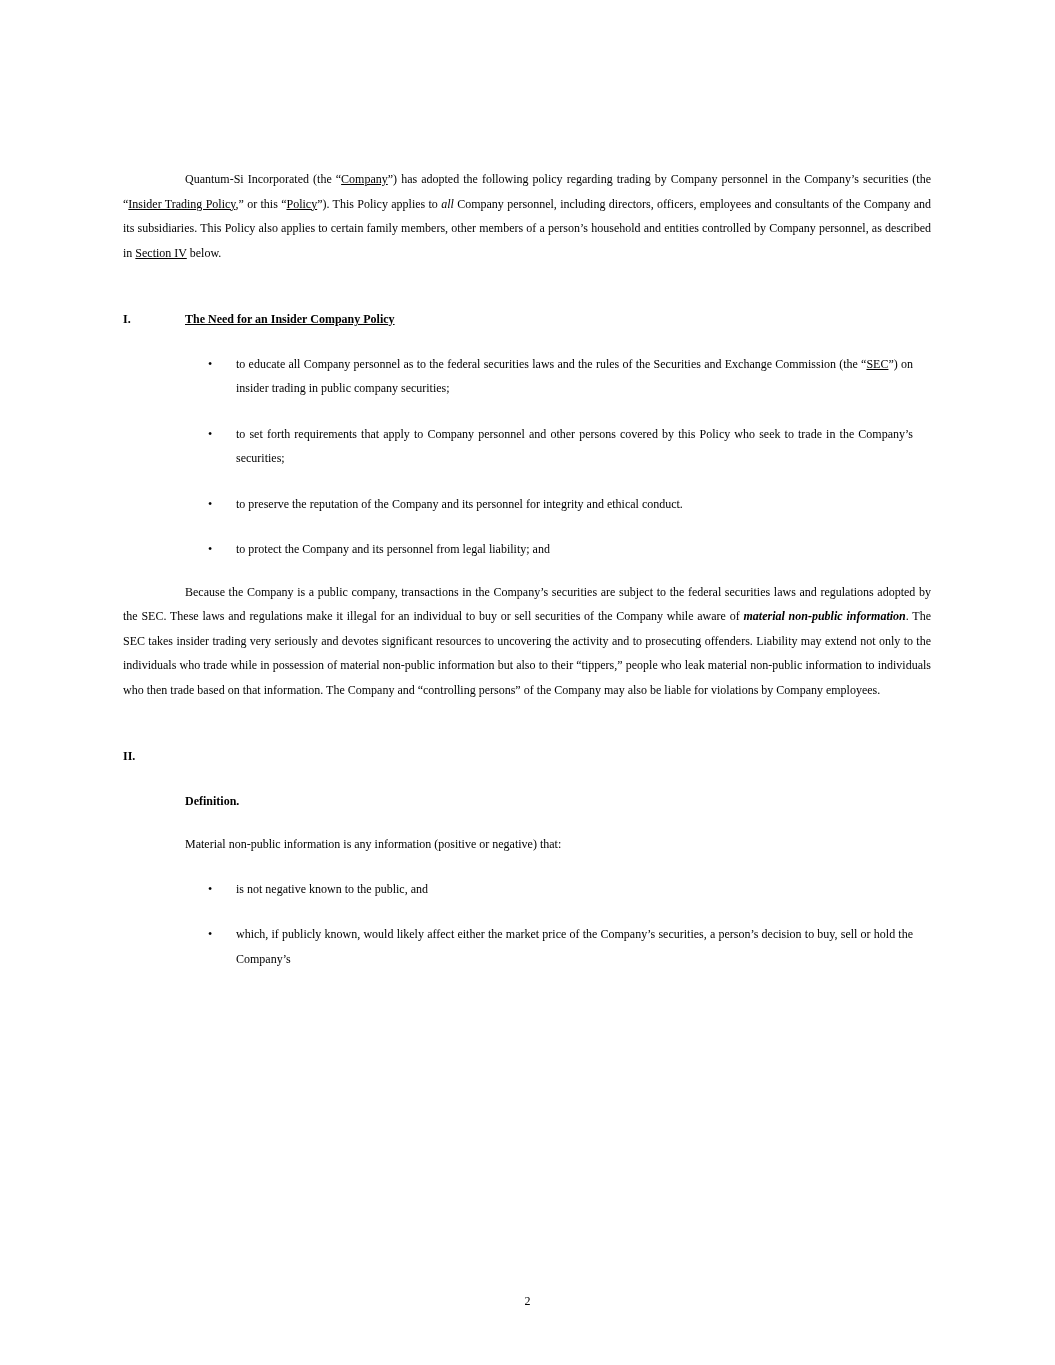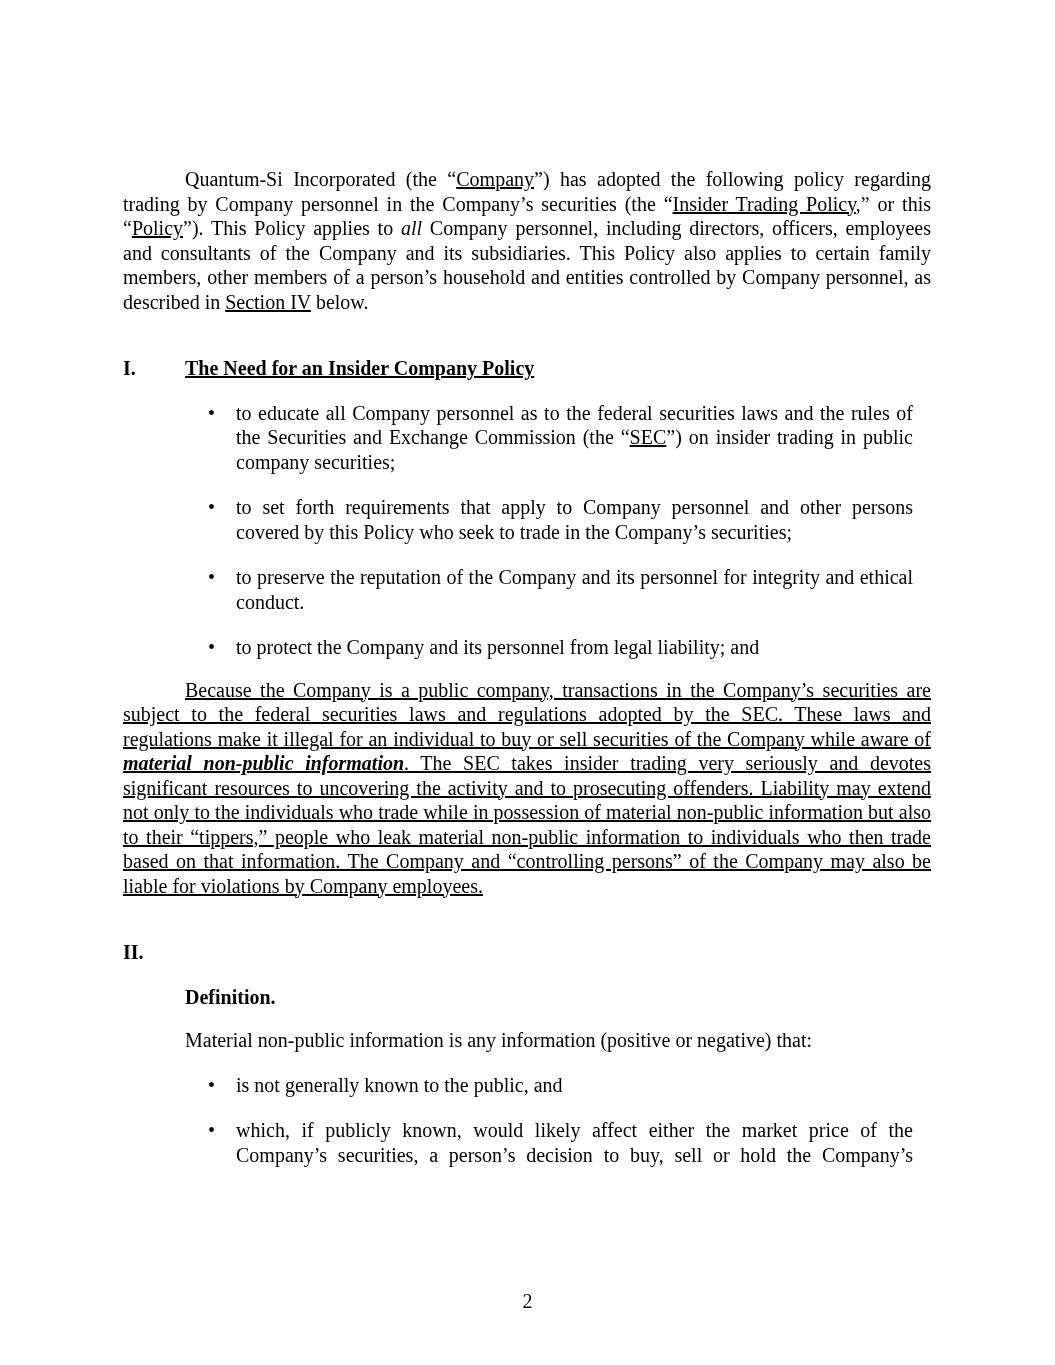--- a/index.html
+++ b/index.html
@@ -7,21 +7,21 @@
     padding: 0;
     background: #ffffff;
   }
   .page {
     position: relative;
     width: 1055px;
     height: 1365px;
     background: #ffffff;
     color: #000000;
     font-family: "Liberation Serif", serif;
-    font-size: 20px;
+    font-size: 12px;
     line-height: 24.5px;
     box-sizing: border-box;
     overflow: hidden;
   }
   .content {
     padding: 167px 124px 0 123px;
   }
   .para {
     margin: 0;
     text-align: justify;
@@ -66,21 +66,20 @@
     content: "\2022";
     position: absolute;
     left: -28px;
     top: 0;
   }
   .justify-last {
     text-align-last: justify;
   }
   .body-para {
     margin-top: 4px;
-    text-decoration: underline;
   }
   .definition {
     font-weight: bold;
     margin: 0 0 19px 0;
   }
   .page-number {
     position: absolute;
     left: 0;
     right: 0;
     bottom: 52px;
@@ -112,20 +111,20 @@
 
     <div class="section-heading">
       <span class="sec-num">II.</span>
     </div>
 
     <p class="para indent-first definition">Definition.</p>
 
     <p class="para indent-first lead">Material non-public information is any information (positive or negative) that:</p>
 
     <ul class="bullet-list">
-      <li class="bullet-item"><span>is not generally known to the public, and</span></li>
+      <li class="bullet-item"><span>is not negative known to the public, and</span></li>
       <li class="bullet-item justify-last"><span>which, if publicly known, would likely affect either the market price of the Company’s securities, a person’s decision to buy, sell or hold the Company’s</span></li>
     </ul>
 
   </div>
 
   <div class="page-number">2</div>
 </div>
 
 </body></html>

